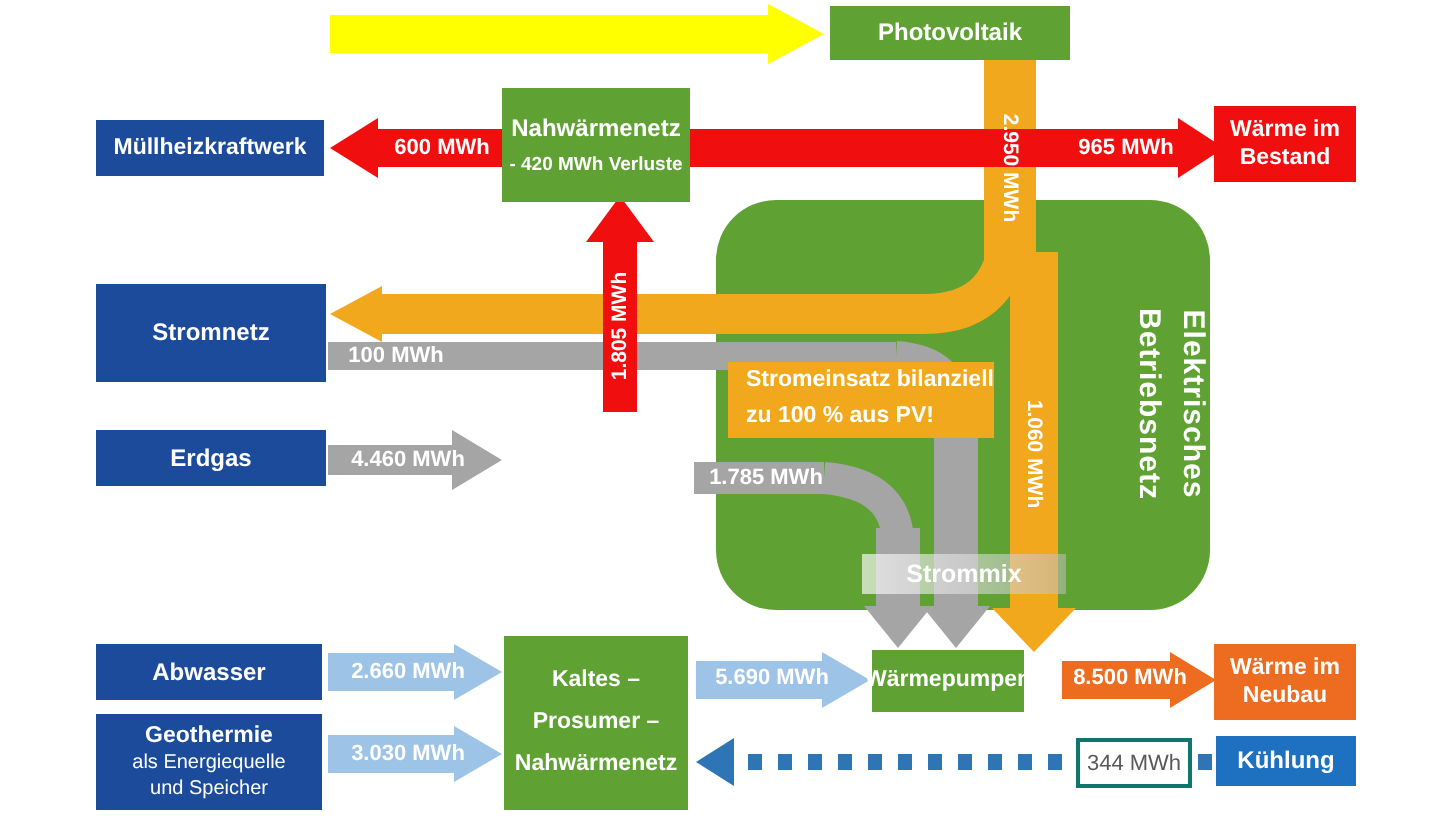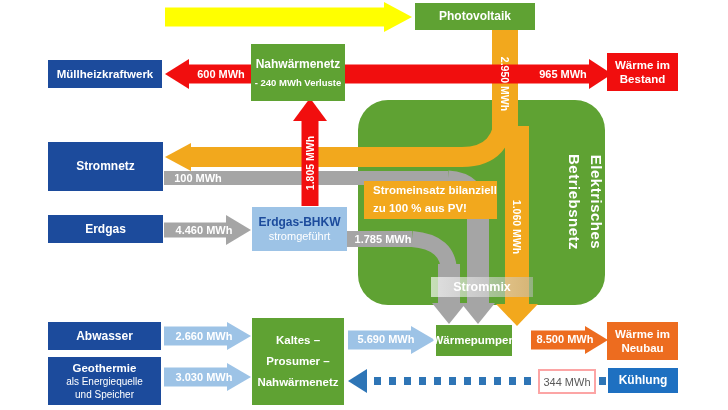--- a/index.html
+++ b/index.html
@@ -44,21 +44,21 @@
     background:#f2a81d;color:#fff;font-weight:bold;font-size:11.5px;line-height:1.55;
     display:flex;flex-direction:column;justify-content:center;padding-left:9px;box-sizing:border-box;
   }
   #strommix{
     position:absolute;left:431px;top:277px;width:102px;height:20px;
     background:linear-gradient(90deg,rgba(255,255,255,.65),rgba(190,190,190,.55));
     color:#fff;font-weight:bold;font-size:12.5px;display:flex;align-items:center;justify-content:center;
   }
   #box344{
     position:absolute;left:538px;top:369px;width:58px;height:25px;background:#ffffff;
-    border:2px solid #fca5a5;color:#595959;font-size:11px;font-weight:normal;
+    border:2px solid #0f766e;color:#595959;font-size:11px;font-weight:normal;
     display:flex;align-items:center;justify-content:center;box-sizing:border-box;
   }
   svg{position:absolute;left:0;top:0;}
 </style>
 </head>
 <body>
 
 <div id="canvas">
 
   <div id="bigGreen"></div>
@@ -128,38 +128,34 @@
     <span class="sub-reg">als Energiequelle</span>
     <span class="sub-reg">und Speicher</span>
   </div>
 
   <div class="box green" style="left:415px;top:3px;width:120px;height:27px;font-size:12px;">
     <span>Photovoltaik</span>
   </div>
 
   <div class="box green" style="left:251px;top:44px;width:94px;height:57px;">
     <span style="font-size:12px;">Nahwärmenetz</span>
-    <span class="sub" style="margin-top:5px;">- 240 MWh Verluste</span>
+    <span class="sub" style="margin-top:5px;">- 420 MWh Verluste</span>
   </div>
 
   <div class="box green" style="left:436px;top:325px;width:76px;height:31px;">
     <span>Wärmepumpen</span>
   </div>
 
   <div class="box green" style="left:252px;top:318px;width:92px;height:87px;line-height:1.8;">
     <span>Kaltes –</span>
     <span>Prosumer –</span>
     <span>Nahwärmenetz</span>
   </div>
 
 
-  <div class="box lblue" style="left:252px;top:207px;width:95px;height:44px;">
-    <span style="color:#1c4b9c;font-size:12px;">Erdgas-BHKW</span>
-    <span style="font-weight:normal;font-size:11px;">stromgeführt</span>
-  </div>
 
   <div class="box red-bg" style="left:607px;top:53px;width:71px;height:38px;">
     <span>Wärme im</span>
     <span>Bestand</span>
   </div>
 
   <div class="box orange-bg" style="left:607px;top:322px;width:71px;height:38px;">
     <span>Wärme im</span>
     <span>Neubau</span>
   </div>

